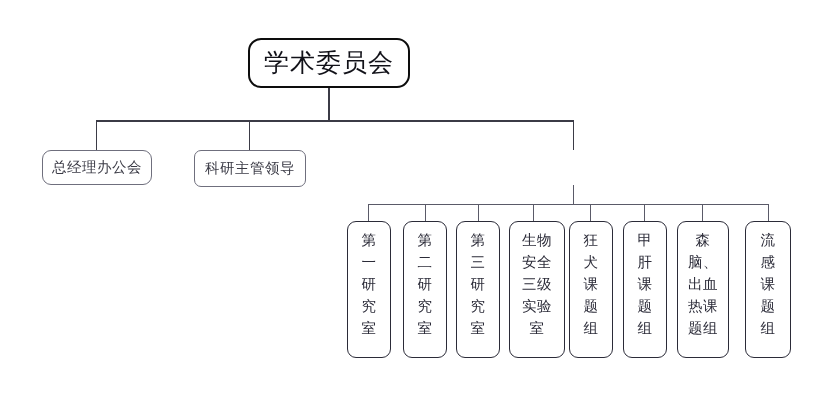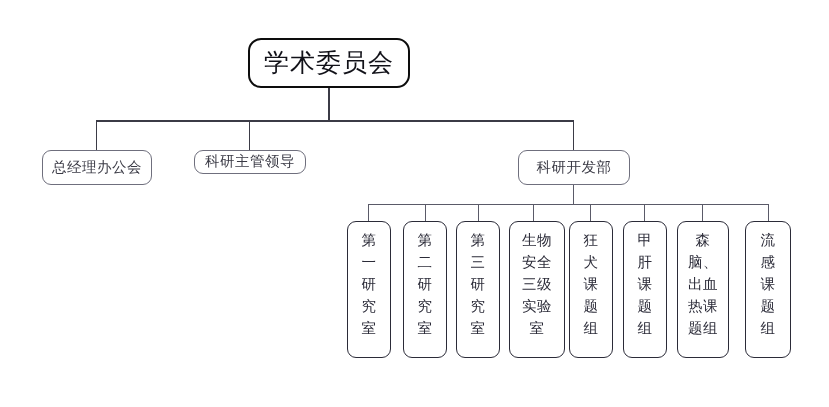--- a/index.html
+++ b/index.html
@@ -95,27 +95,24 @@
   <div class="conn v" style="left:768px; top:204px; height:18px;"></div>
 
   <div class="node root" style="left:248px; top:38px; width:162px; height:50px;">
     <span>学术委员会</span>
   </div>
 
   <div class="node lvl1" style="left:42px; top:150px; width:110px; height:35px;">
     <span>总经理办公会</span>
   </div>
 
-  <div class="node lvl1" style="left:194px; top:150px; width:112px; height:24px;">
+  <div class="node lvl1" style="left:194px; top:150px; width:112px; height:37px;border-radius:7px;">
     <span>科研主管领导</span>
   </div>
 
-  <div class="node lvl1" style="left:518px; top:150px; width:112px; height:35px;">
-    <span>科研开发部</span>
-  </div>
 
   <div class="node lvl2" style="left:347px; top:221px; width:44px; height:137px;">
     <span class="vlabel">第
 一
 研
 究
 室</span>
   </div>
 
   <div class="node lvl2" style="left:403px; top:221px; width:44px; height:137px;">

